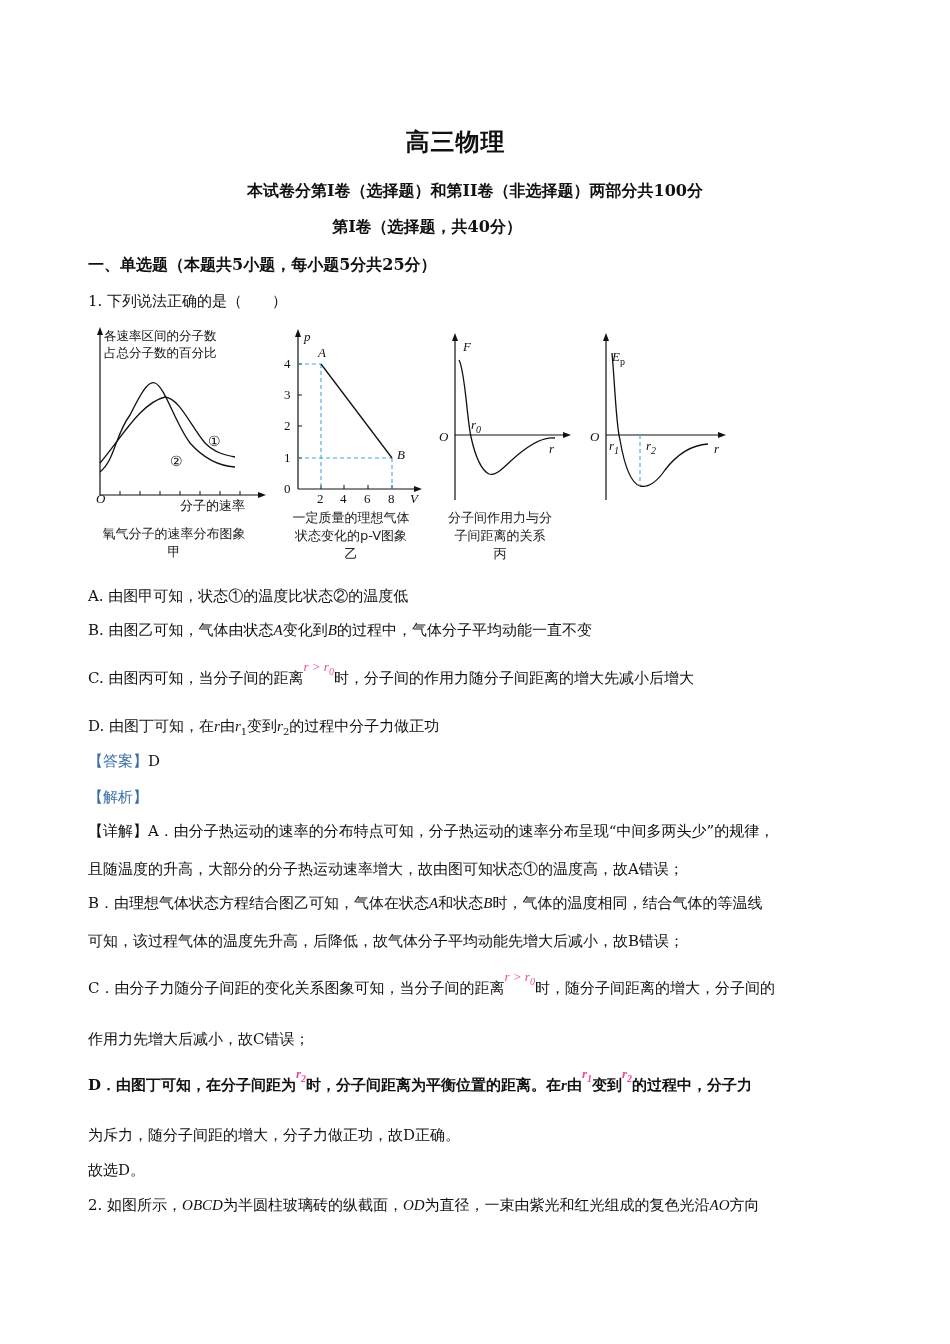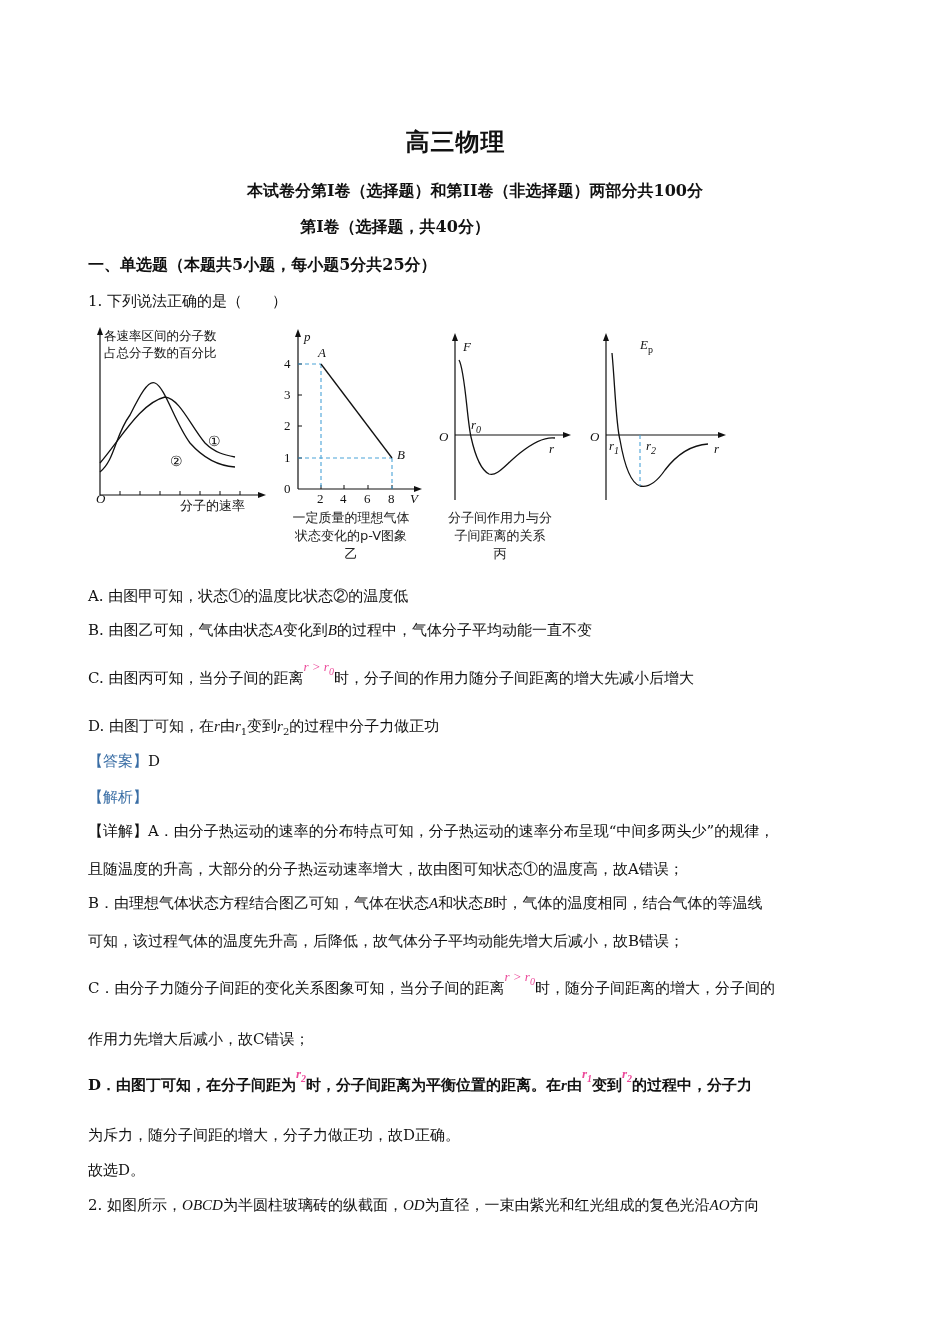--- a/index.html
+++ b/index.html
@@ -1,21 +1,21 @@
 <!DOCTYPE html>
 <html><head>
 <meta charset="utf-8">
 <style>
   html, body { margin: 0; padding: 0; background: #ffffff; }
   body { width: 950px; height: 1344px; position: relative; overflow: hidden;
          font-family: "DejaVu Serif", "Liberation Serif", serif; color: #111; }
   .abs { position: absolute; }
   .title { left: 0; width: 911px; top: 126px; text-align: center; font-size: 24px; font-weight: bold; letter-spacing: 1px; }
   .sub1 { left: 0; width: 950px; top: 181px; text-align: center; font-size: 16px; font-weight: bold; }
-  .sub2 { left: 0; width: 790px; top: 217px; text-align: center; font-size: 16px; font-weight: bold; }
+  .sub2 { left: 0; width: 790px; top: 217px; text-align: center; font-size: 16px; font-weight: bold; padding-left: 32px; }
   .sec { left: 88px; top: 255px; font-size: 16px; font-weight: bold; }
   .line { left: 88px; font-size: 15px; white-space: nowrap; }
   .blue { color: #3a6ea5; }
   i.v { font-style: italic; font-family: "Liberation Serif", serif; }
   sub { font-size: 10px; }
   .sup-math { position: relative; top: -12px; font-size: 13px; font-family: "Liberation Serif", serif; font-style: italic; color: #ec4899; }
   .fig { position: absolute; top: 325px; }
   .fig svg { overflow: visible; }
   .cap { position: absolute; font-size: 13px; text-align: center; line-height: 18px; color: #222; font-family: "DejaVu Sans", sans-serif; }
   .ax-text { font-family: "Liberation Serif", serif; font-size: 13px; }
@@ -49,20 +49,24 @@
     <path d="M10,138 C30,115 50,78 75,72 C90,74 100,100 115,118 C125,128 135,130 145,132" fill="none" stroke="#111" stroke-width="1.3"></path>
   </svg>
   <div class="abs" style="left:14px;top:2px;font-size:12.5px;line-height:17px;font-family:'DejaVu Sans',sans-serif;">
     <div>各速率区间的分子数</div>
     <div>占总分子数的百分比</div>
   </div>
   <span class="abs ax-text" style="left:6px;top:166px;font-style:italic;">O</span>
   <span class="abs" style="left:118px;top:108px;font-size:14px;">①</span>
   <span class="abs" style="left:80px;top:128px;font-size:14px;">②</span>
   <span class="abs" style="left:90px;top:172px;font-size:13px;font-family:'DejaVu Sans',sans-serif;">分子的速率</span>
+  <div class="cap" style="left:-6px;top:200px;width:180px;">
+    <div>氧气分子的速率分布图象</div>
+    <div>甲</div>
+  </div>
 </div>
 
 <div class="fig" style="left:280px;width:150px;height:240px;">
   <svg width="150" height="175">
     <line x1="18" y1="164" x2="18" y2="8" stroke="#111" stroke-width="1.2"></line>
     <polygon points="18,4 15,12 21,12" fill="#111"></polygon>
     <line x1="18" y1="164" x2="138" y2="164" stroke="#111" stroke-width="1.2"></line>
     <polygon points="142,164 134,161 134,167" fill="#111"></polygon>
     <g stroke="#111" stroke-width="1">
       <line x1="18" y1="133" x2="22" y2="133"></line>
@@ -123,21 +127,21 @@
 
 <div class="fig" style="left:590px;width:160px;height:240px;">
   <svg width="160" height="175">
     <line x1="16" y1="175" x2="16" y2="12" stroke="#111" stroke-width="1.2"></line>
     <polygon points="16,8 13,16 19,16" fill="#111"></polygon>
     <line x1="16" y1="110" x2="132" y2="110" stroke="#111" stroke-width="1.2"></line>
     <polygon points="136,110 128,107 128,113" fill="#111"></polygon>
     <path d="M22,28 C25,60 26,100 30,115 C34,138 40,158 50,161 C58,163 66,158 75,145 C88,128 102,120 118,119" fill="none" stroke="#111" stroke-width="1.3"></path>
     <line x1="50" y1="110" x2="50" y2="161" stroke="#4aa3d8" stroke-width="1.1" stroke-dasharray="4,3"></line>
   </svg>
-  <span class="abs ax-text" style="left:22px;top:12px;font-style:italic;margin-left:28px;"><span>E</span><sub style="font-style:normal;">p</sub></span>
+  <span class="abs ax-text" style="left:22px;top:24px;font-style:italic;"><span>E</span><sub style="font-style:normal;">p</sub></span>
   <span class="abs ax-text" style="left:0px;top:104px;font-style:italic;">O</span>
   <span class="abs ax-text" style="left:19px;top:113px;font-style:italic;"><span>r</span><sub>1</sub></span>
   <span class="abs ax-text" style="left:56px;top:113px;font-style:italic;"><span>r</span><sub>2</sub></span>
   <span class="abs ax-text" style="left:124px;top:116px;font-style:italic;">r</span>
 </div>
 
 <div class="abs line" style="top:587px;">A. 由图甲可知，状态①的温度比状态②的温度低</div>
 <div class="abs line" style="top:621px;">
   <span>B. 由图乙可知，气体由状态</span><i class="v">A</i><span>变化到</span><i class="v">B</i><span>的过程中，气体分子平均动能一直不变</span>
 </div>

